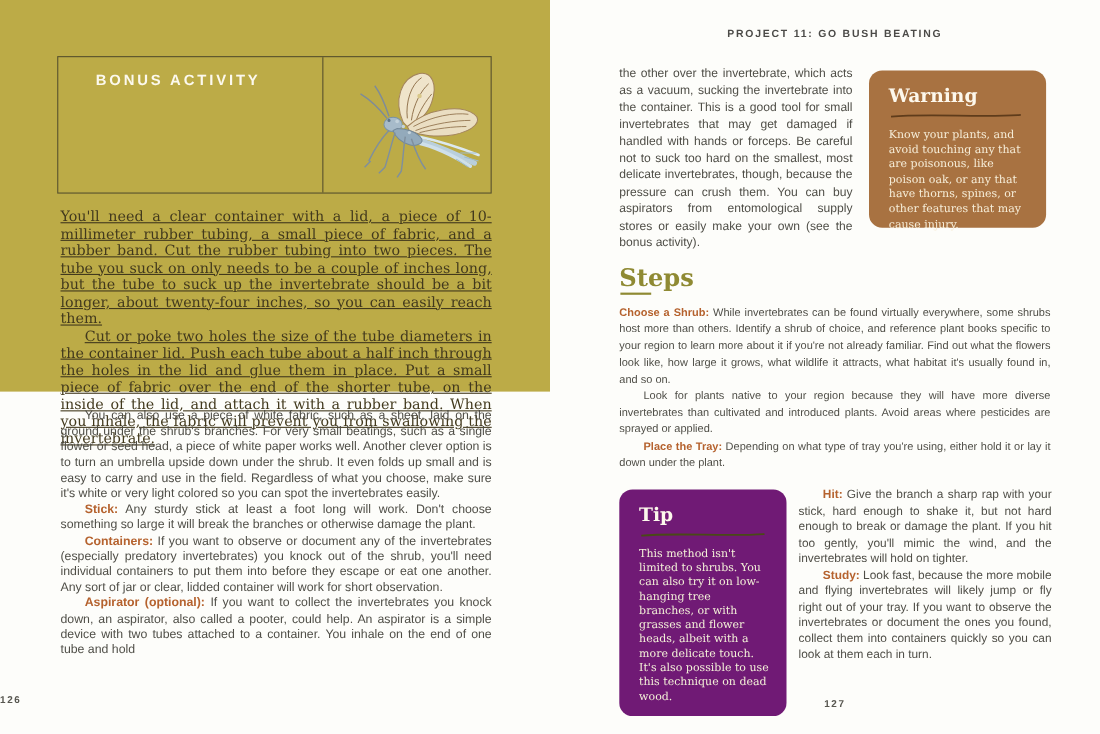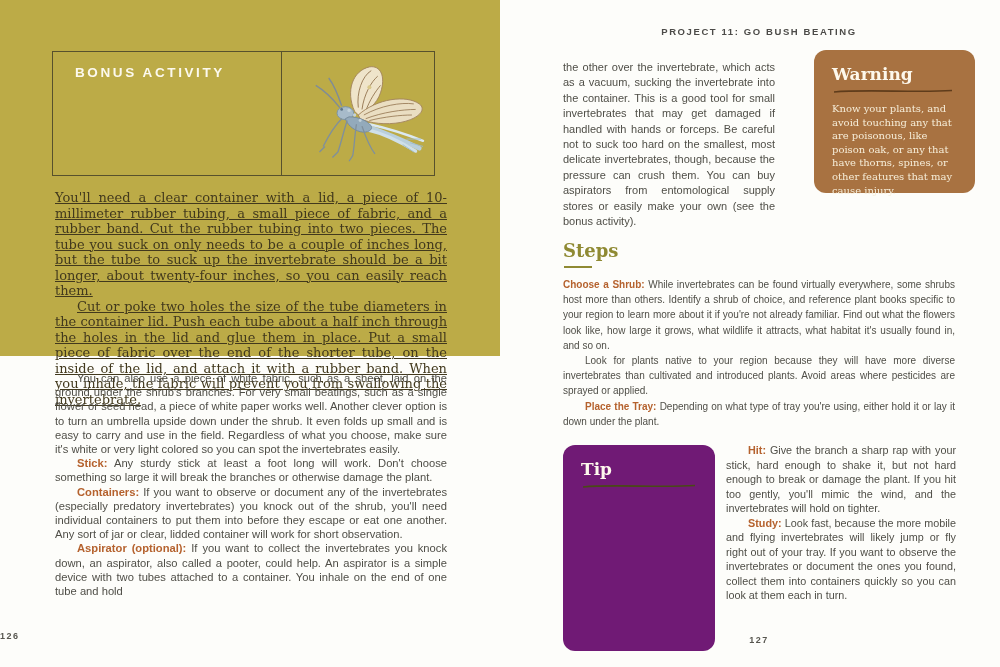--- a/index.html
+++ b/index.html
@@ -1,21 +1,21 @@
 <!DOCTYPE html>
 <html><head>
 <meta charset="utf-8">
 <style>
   html,body{margin:0;padding:0;}
   body{background:#ffffff;font-family:"Liberation Sans",sans-serif;}
   .spread{position:relative;width:1000px;height:667px;background:#fdfdfa;overflow:hidden;}
 
   
   .olive-block{position:absolute;left:0;top:0;width:500px;height:356px;background:#bcab47;}
-  .bonus-box{position:absolute;left:52px;top:51px;width:381px;height:123px;border:1.5px solid #57512d;display:flex;}
+  .bonus-box{position:absolute;left:52px;top:51px;width:381px;height:123px;border:1.5px solid #57512d;display:flex;padding-left:12px;}
   .bonus-cell-text{width:228px;box-sizing:border-box;padding:13px 0 0 22px;}
   .bonus-cell-art{flex:1;border-left:1.5px solid #57512d;position:relative;}
   .kicker{color:#fcf9ee;font-weight:bold;font-size:13.5px;letter-spacing:2.6px;margin:0 0 3px 0;}
   .bonus-title{color:#b1512e;font-family:"DejaVu Serif",serif;font-weight:bold;font-size:33px;line-height:1.04;margin:0;}
   .insect-svg{position:absolute;left:6px;top:4px;}
 
   .olive-intro{position:absolute;left:55px;top:190px;width:392px;color:#42391d;
     font-family:"DejaVu Serif",serif;font-size:13px;line-height:15.5px;text-align:justify;text-decoration:underline;}
   .olive-intro p{margin:0;}
 
@@ -30,29 +30,29 @@
   .page-num-right{left:563px;top:635px;width:392px;text-align:center;}
 
   
   .running-header{position:absolute;left:563px;top:26px;width:392px;text-align:center;
     font-size:9.5px;font-weight:bold;letter-spacing:1.6px;color:#4c4b48;}
 
   .rp-intro{position:absolute;left:563px;top:60px;width:212px;color:#4f4e47;
     font-size:11px;line-height:15.4px;text-align:justify;}
 
   .callout{position:absolute;box-sizing:border-box;border-radius:12px;padding:14px 16px 10px 18px;}
-  .warning-box{left:790px;top:50px;width:161px;height:143px;background:#a87241;margin-left:24px;}
+  .warning-box{left:790px;top:64px;width:161px;height:143px;background:#a87241;}
   .tip-box{left:563px;top:445px;width:152px;height:206px;background:#701a75;}
   .callout-title{color:#fdf8ec;font-family:"DejaVu Serif",serif;font-weight:bold;font-size:17px;margin:0 0 4px 0;}
   .callout-underline{display:block;margin:0 0 8px 0;}
   .callout-text{color:#f6edd8;font-family:"DejaVu Serif",serif;font-size:10px;line-height:13.6px;margin:0;}
   .tip-box .callout-text{color:#f3f0d8;line-height:13px;}
 
   .steps-heading{position:absolute;left:563px;top:240px;color:#8f8a33;
-    font-family:"DejaVu Serif",serif;font-weight:bold;font-size:18px;margin:0;}
+    font-family:"DejaVu Serif",serif;font-weight:bold;font-size:22px;margin:0;}
   .steps-underline{position:absolute;left:564px;top:266px;width:28px;height:1.5px;background:#8f8a33;}
 
   .steps-body{position:absolute;left:563px;top:277px;width:392px;color:#4f4e47;
     font-size:10px;line-height:15.2px;text-align:justify;}
   .steps-body p{margin:0;}
 
   .steps-right{position:absolute;left:726px;top:443px;width:230px;color:#4f4e47;
     font-size:10.8px;line-height:14.5px;text-align:justify;}
   .steps-right p{margin:0;}
 </style>
@@ -133,20 +133,21 @@
     <p><span class="lead">Choose a Shrub:</span> <span>While invertebrates can be found virtually everywhere, some shrubs host more than others. Identify a shrub of choice, and reference plant books specific to your region to learn more about it if you're not already familiar. Find out what the flowers look like, how large it grows, what wildlife it attracts, what habitat it's usually found in, and so on.</span></p>
     <p class="indent"><span>Look for plants native to your region because they will have more diverse invertebrates than cultivated and introduced plants. Avoid areas where pesticides are sprayed or applied.</span></p>
     <p class="indent"><span class="lead">Place the Tray:</span> <span>Depending on what type of tray you're using, either hold it or lay it down under the plant.</span></p>
   </div>
 
   <div class="callout tip-box">
     <p class="callout-title">Tip</p>
     <svg class="callout-underline" width="116" height="6" viewBox="0 0 116 6">
       <path d="M2,4 C32,1 80,5 114,2.5" stroke="#494a16" stroke-width="1.6" fill="none"></path>
     </svg>
+    <p class="callout-text">This method isn't limited to shrubs. You can also try it on low-hanging tree branches, or with grasses and flower heads, albeit with a more delicate touch. It's also possible to use this technique on dead wood.</p>
   </div>
 
   <div class="steps-right">
     <p class="indent"><span class="lead">Hit:</span> <span>Give the branch a sharp rap with your stick, hard enough to shake it, but not hard enough to break or damage the plant. If you hit too gently, you'll mimic the wind, and the invertebrates will hold on tighter.</span></p>
     <p class="indent"><span class="lead">Study:</span> <span>Look fast, because the more mobile and flying invertebrates will likely jump or fly right out of your tray. If you want to observe the invertebrates or document the ones you found, collect them into containers quickly so you can look at them each in turn.</span></p>
   </div>
 
   <div class="page-num page-num-right">127</div>
 
 </div>

